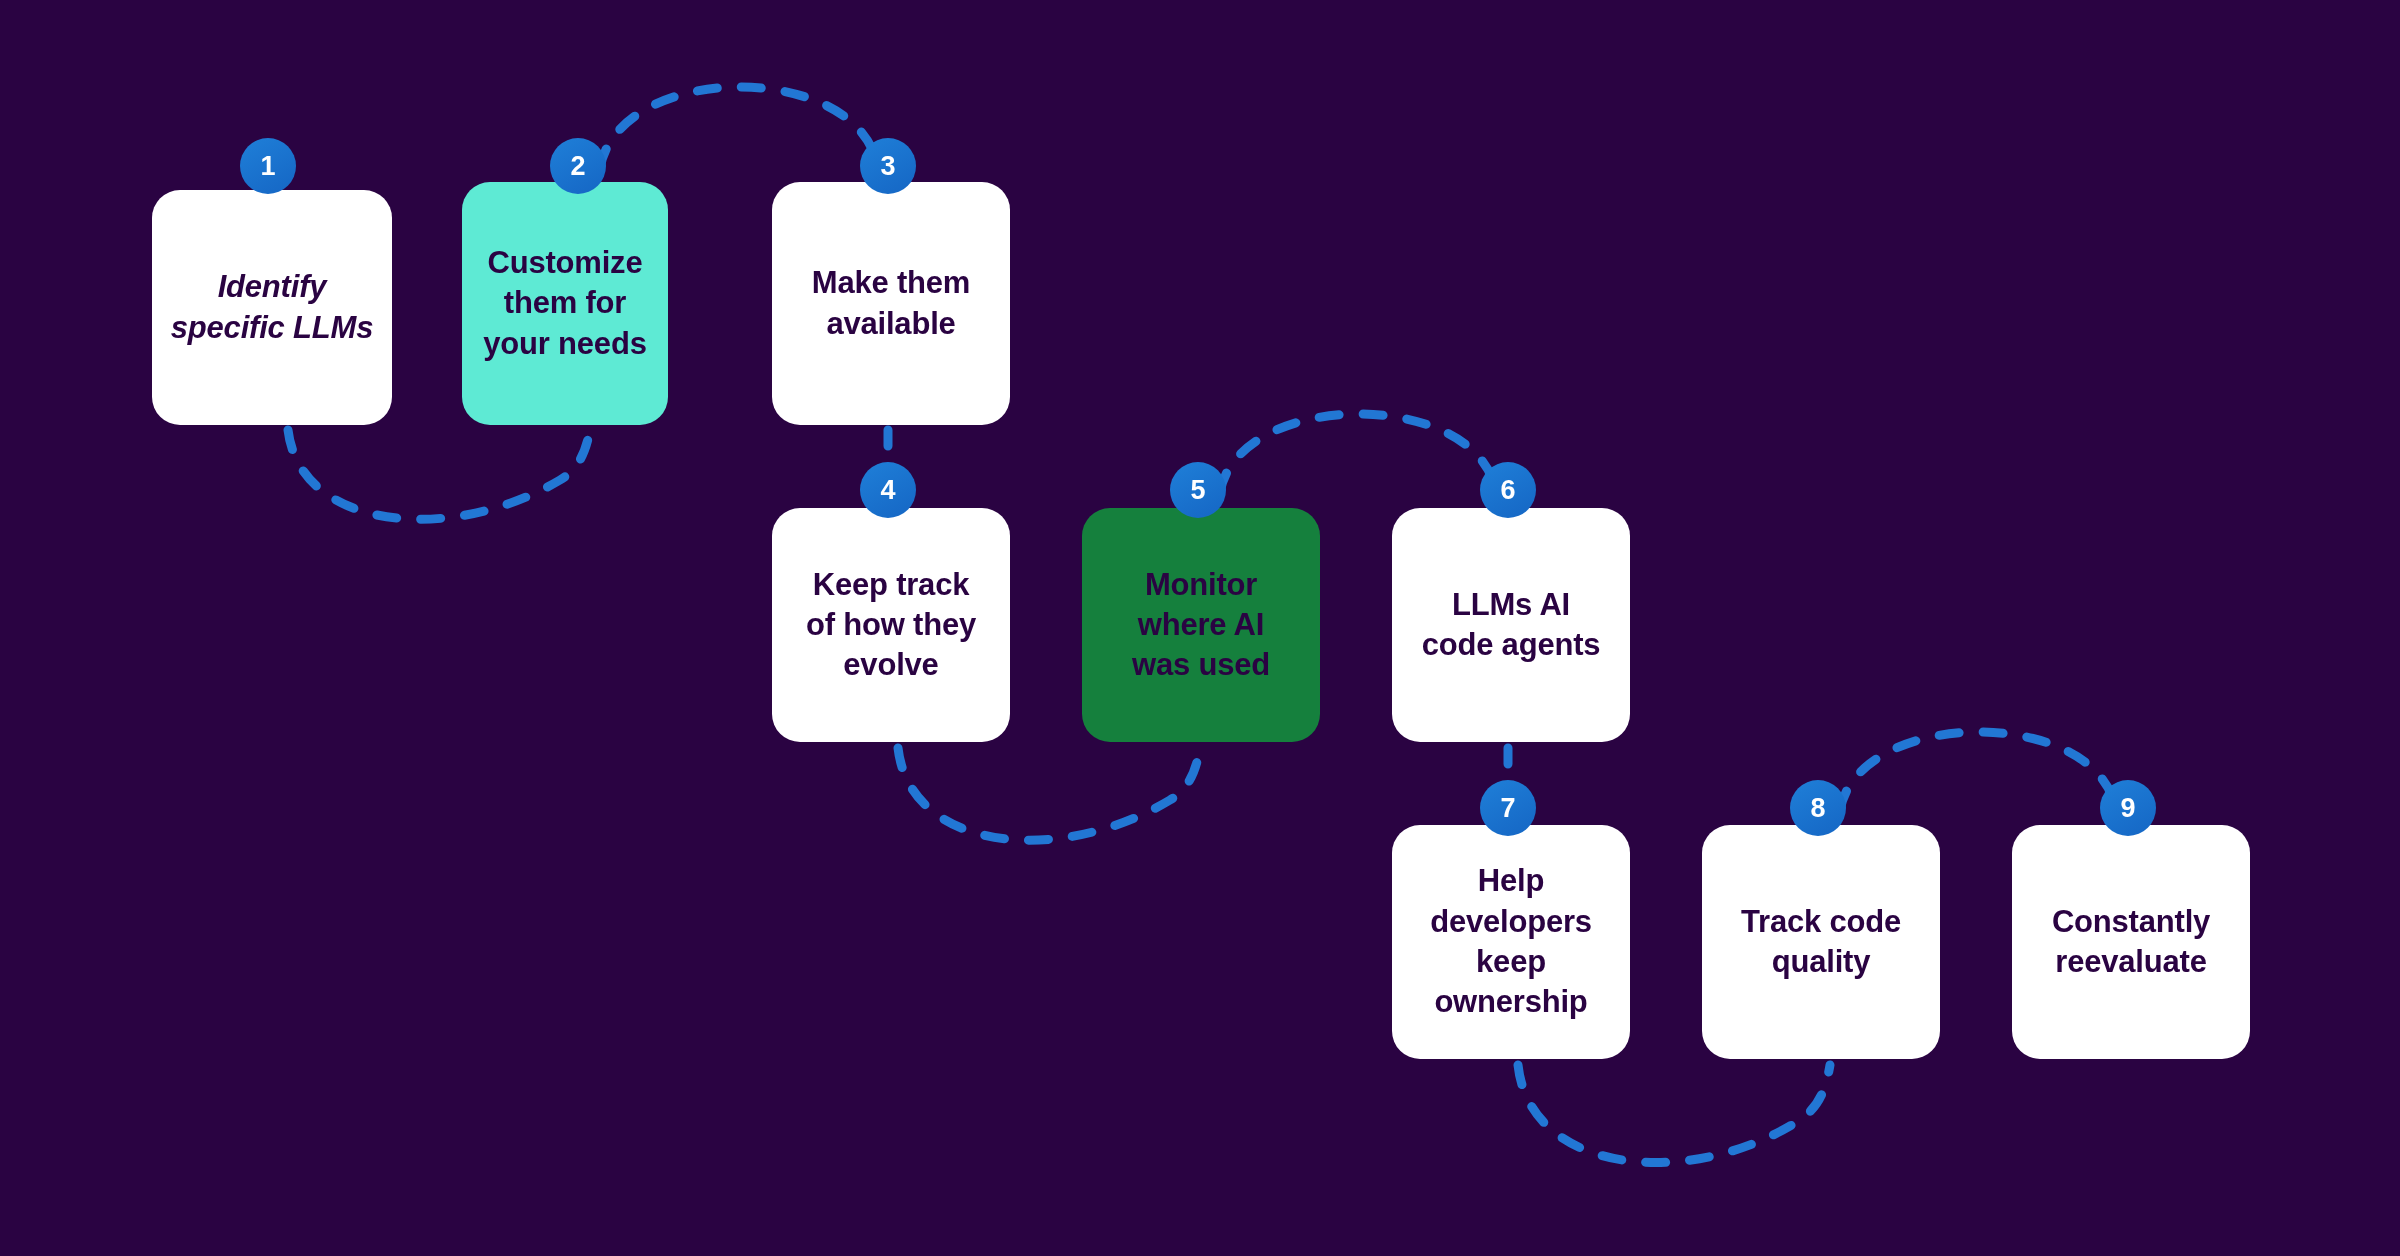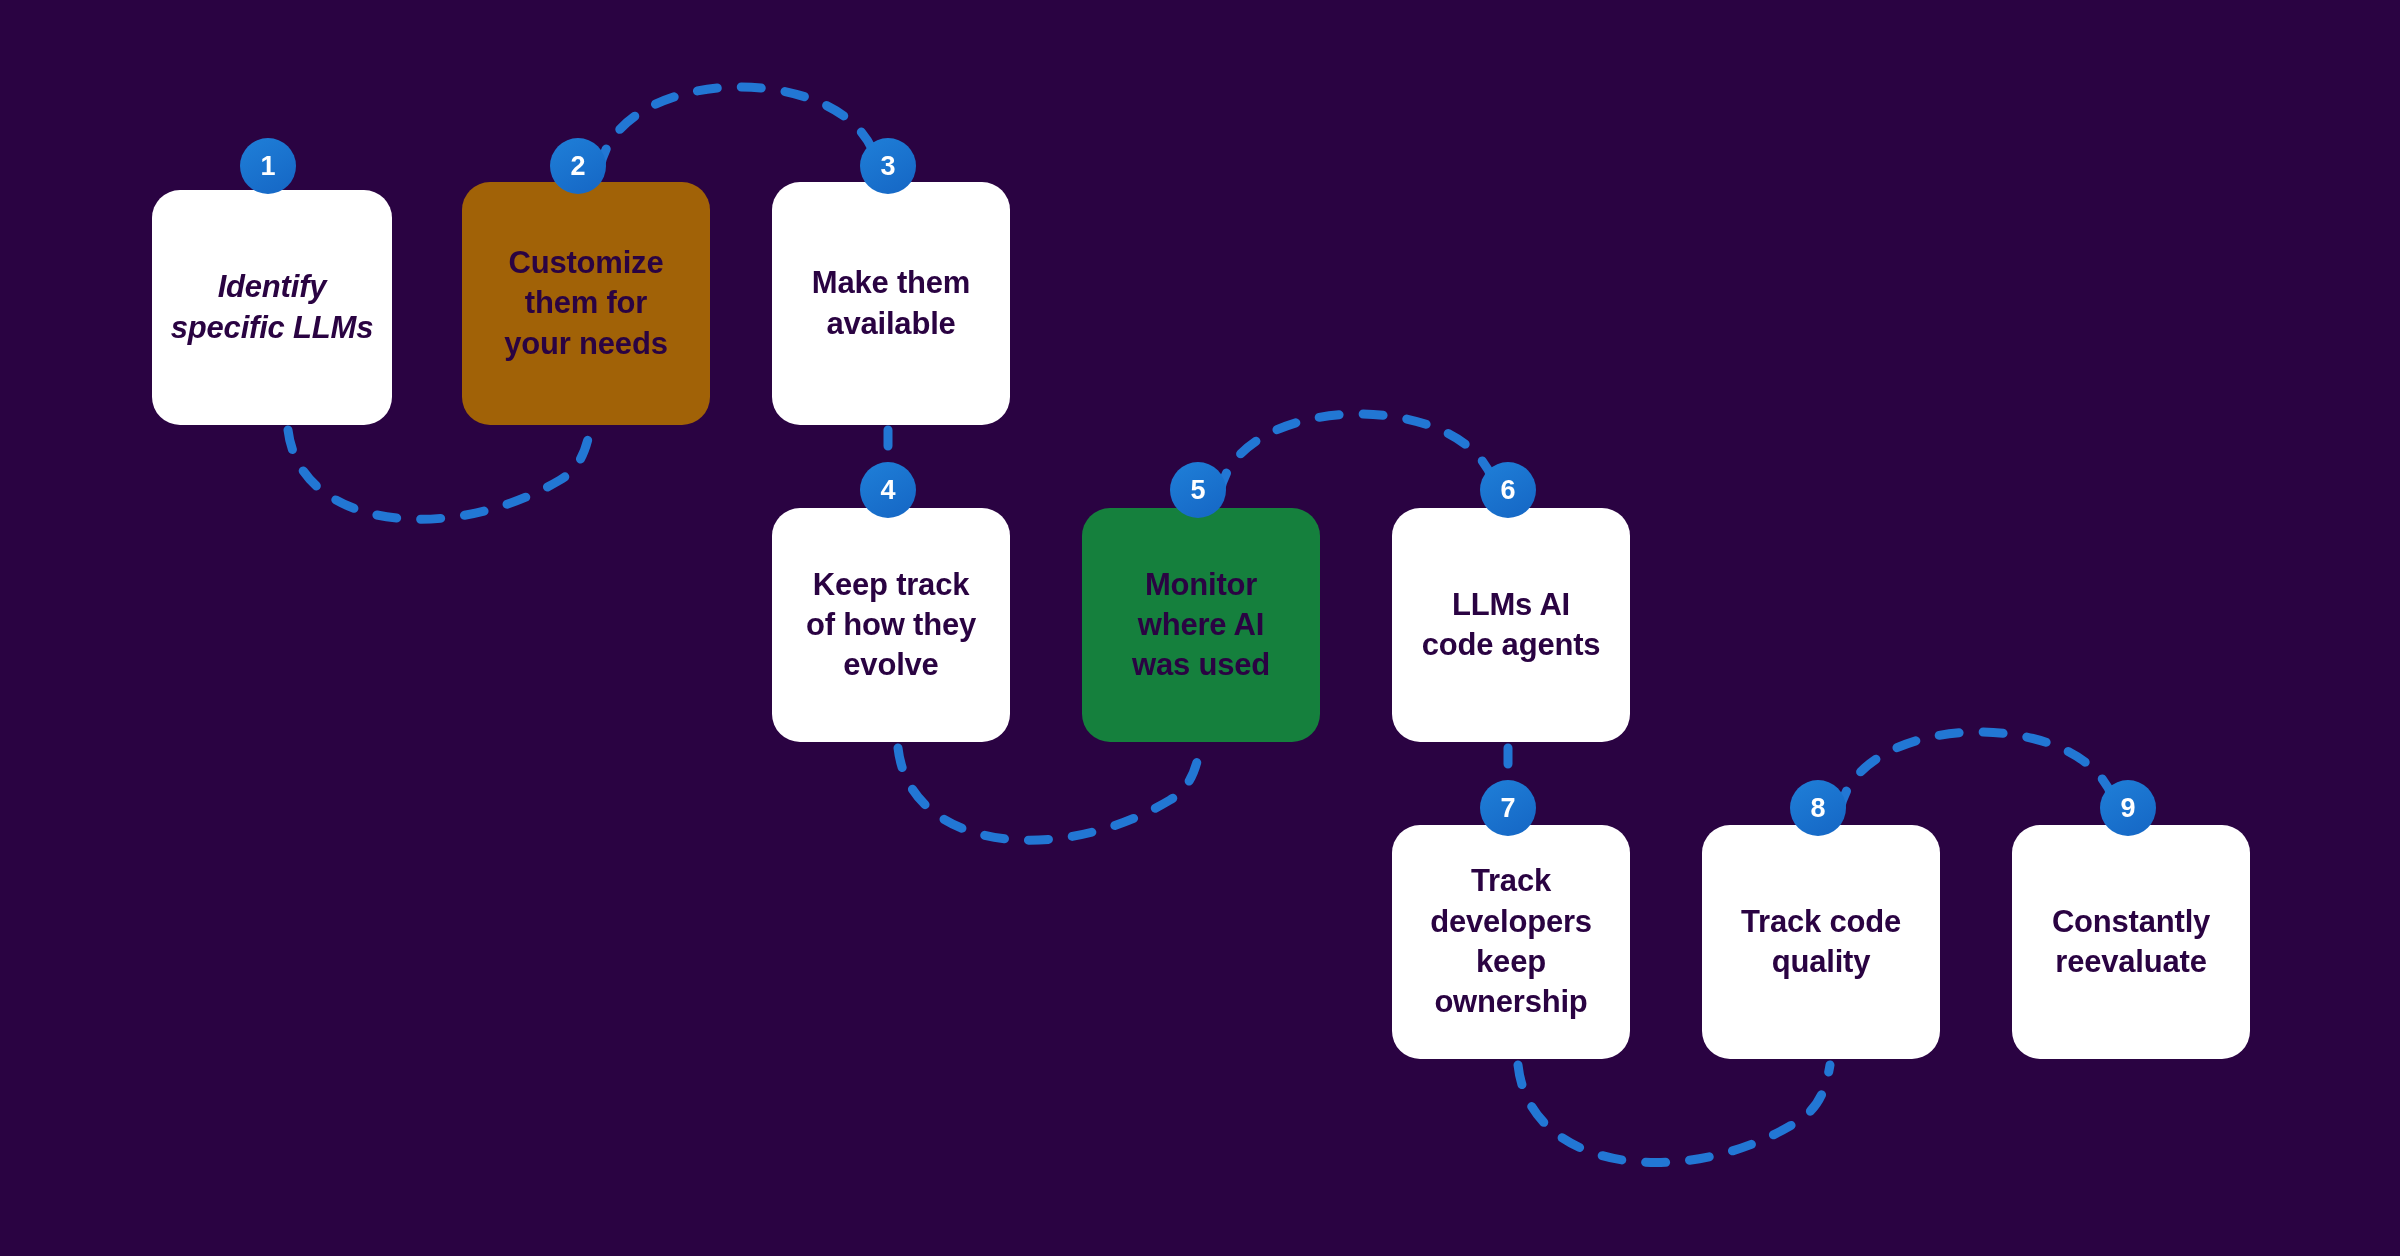--- a/index.html
+++ b/index.html
@@ -94,21 +94,21 @@
     </svg>
 
   <div id="cards-layer">
       <div class="step-card" style="left: 152px; top: 190px; width: 240px; height: 235px; background: rgb(255, 255, 255);">
         <div class="step-label" style="color: rgb(42, 3, 66); font-style: italic;">Identify
 specific LLMs</div>
       </div>
       <div class="step-badge" style="left: 240px; top: 138px;">
         <span class="step-badge-num">1</span>
       </div>
-      <div class="step-card" style="left: 462px; top: 182px; width: 248px; height: 243px; background: #a16207;">
+      <div class="step-card" style="left: 462px; top: 182px; width: 206px; height: 243px; background: #5eead4;">
         <div class="step-label" style="color: rgb(42, 3, 66);">Customize
 them for
 your needs</div>
       </div>
       <div class="step-badge" style="left: 550px; top: 138px;">
         <span class="step-badge-num">2</span>
       </div>
       <div class="step-card" style="left: 772px; top: 182px; width: 238px; height: 243px; background: rgb(255, 255, 255);">
         <div class="step-label" style="color: rgb(42, 3, 66);">Make them
 available</div>
@@ -133,21 +133,21 @@
         <span class="step-badge-num">5</span>
       </div>
       <div class="step-card" style="left: 1392px; top: 508px; width: 238px; height: 234px; background: rgb(255, 255, 255);">
         <div class="step-label" style="color: rgb(42, 3, 66);">LLMs AI
 code agents</div>
       </div>
       <div class="step-badge" style="left: 1480px; top: 462px;">
         <span class="step-badge-num">6</span>
       </div>
       <div class="step-card" style="left: 1392px; top: 825px; width: 238px; height: 234px; background: rgb(255, 255, 255);">
-        <div class="step-label" style="color: rgb(42, 3, 66);">Track
+        <div class="step-label" style="color: rgb(42, 3, 66);">Help
 developers
 keep
 ownership</div>
       </div>
       <div class="step-badge" style="left: 1480px; top: 780px;">
         <span class="step-badge-num">7</span>
       </div>
       <div class="step-card" style="left: 1702px; top: 825px; width: 238px; height: 234px; background: rgb(255, 255, 255);">
         <div class="step-label" style="color: rgb(42, 3, 66);">Track code
 quality</div>

